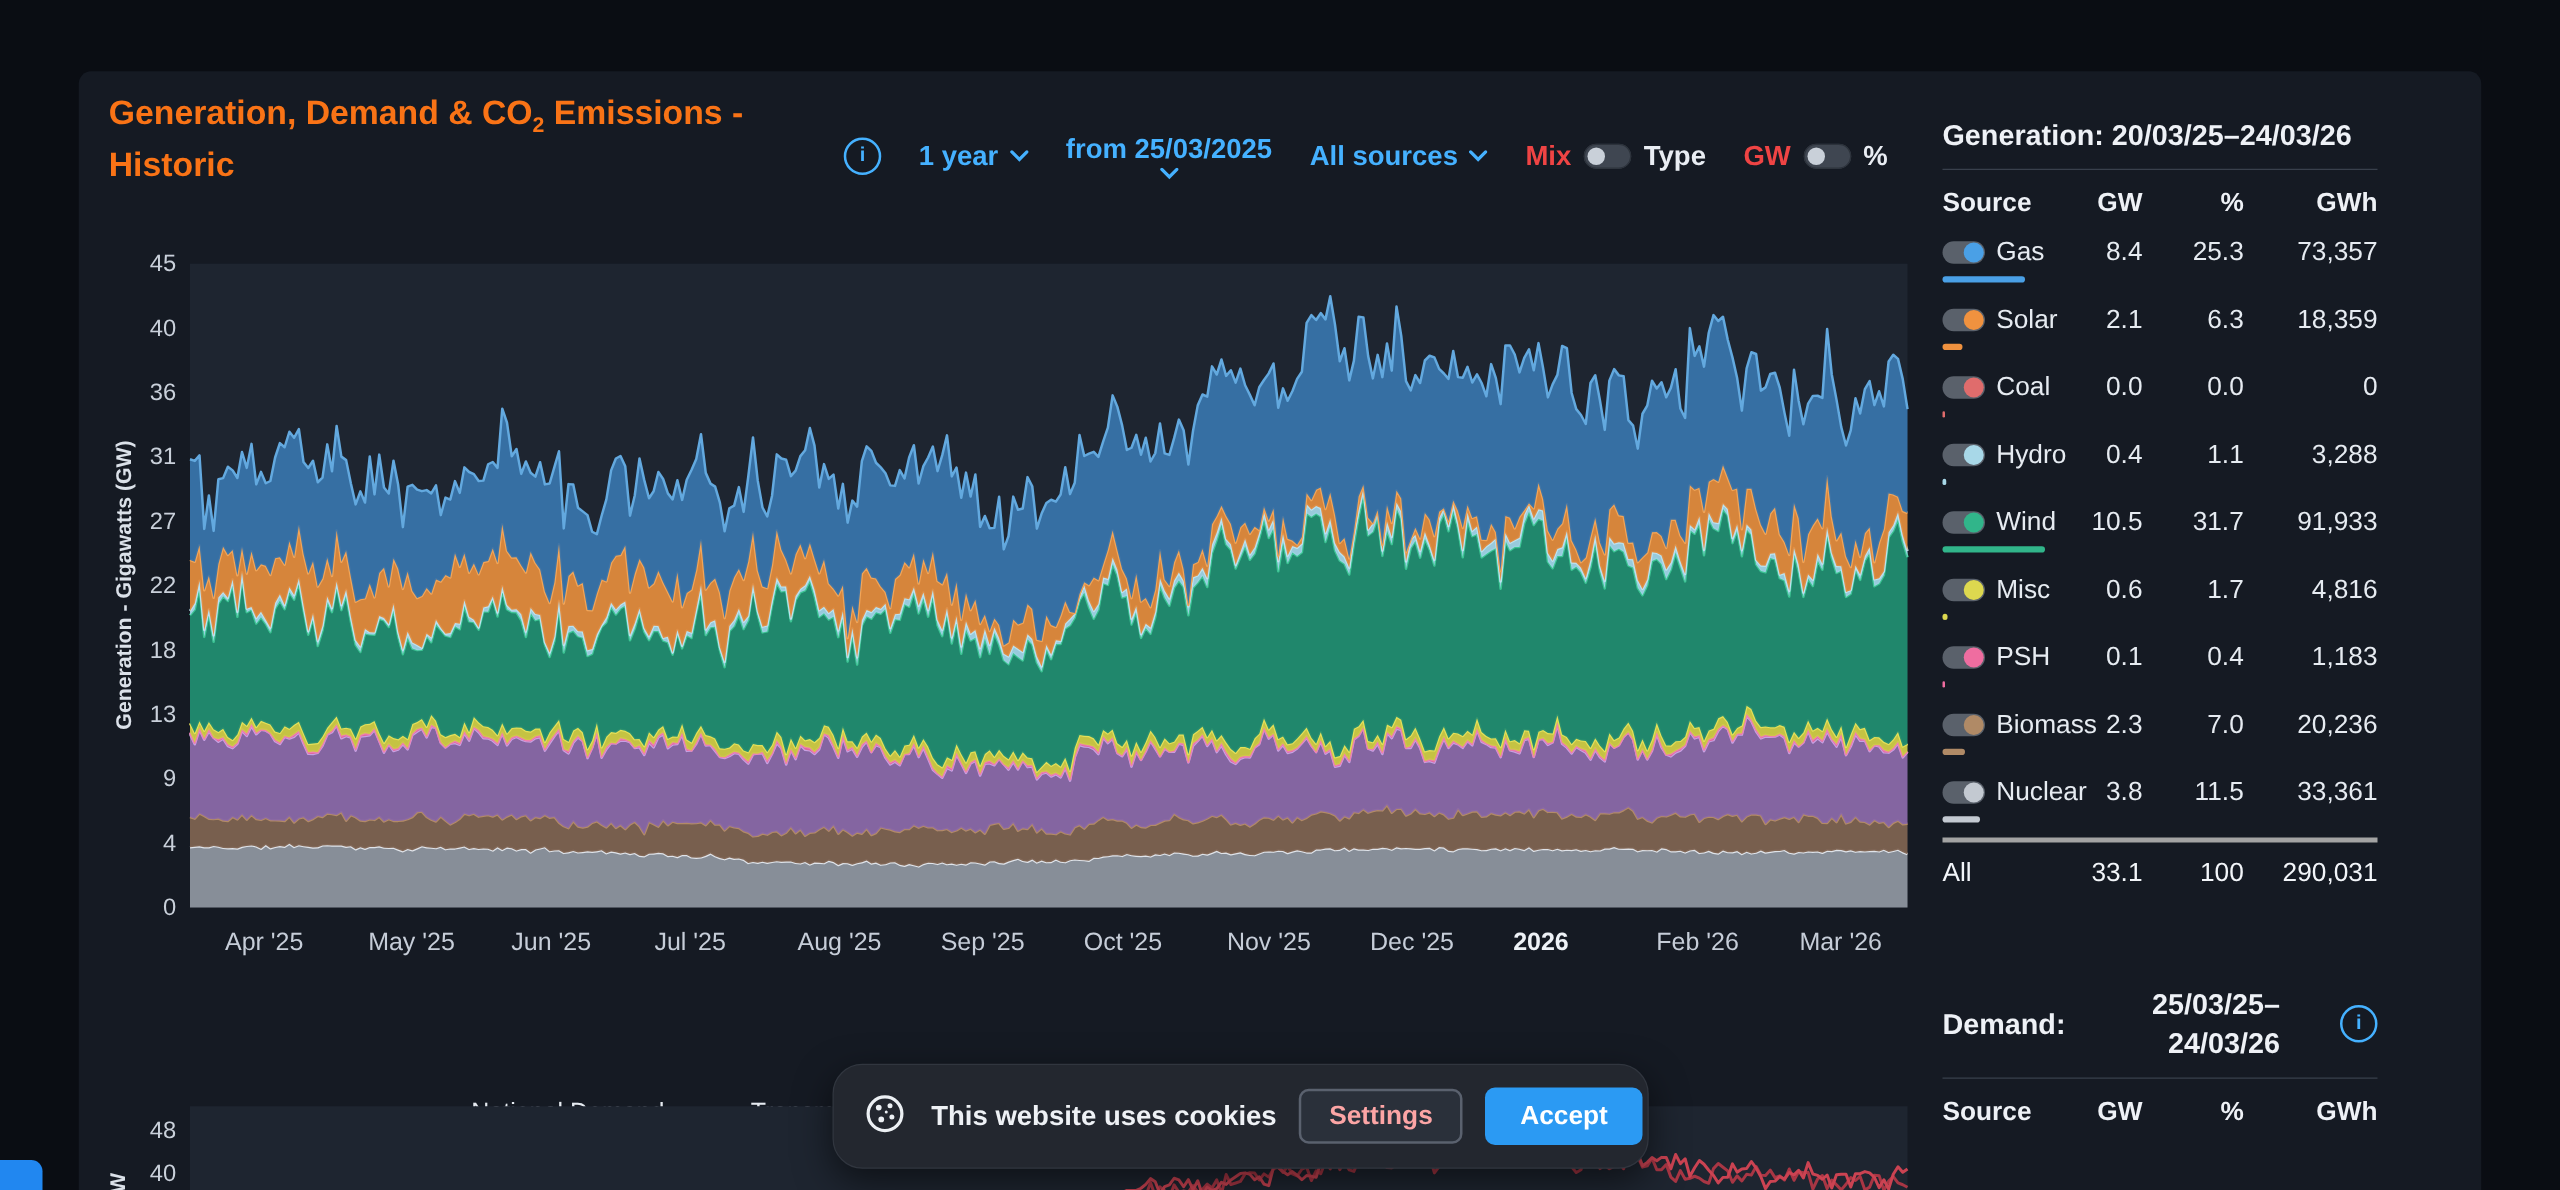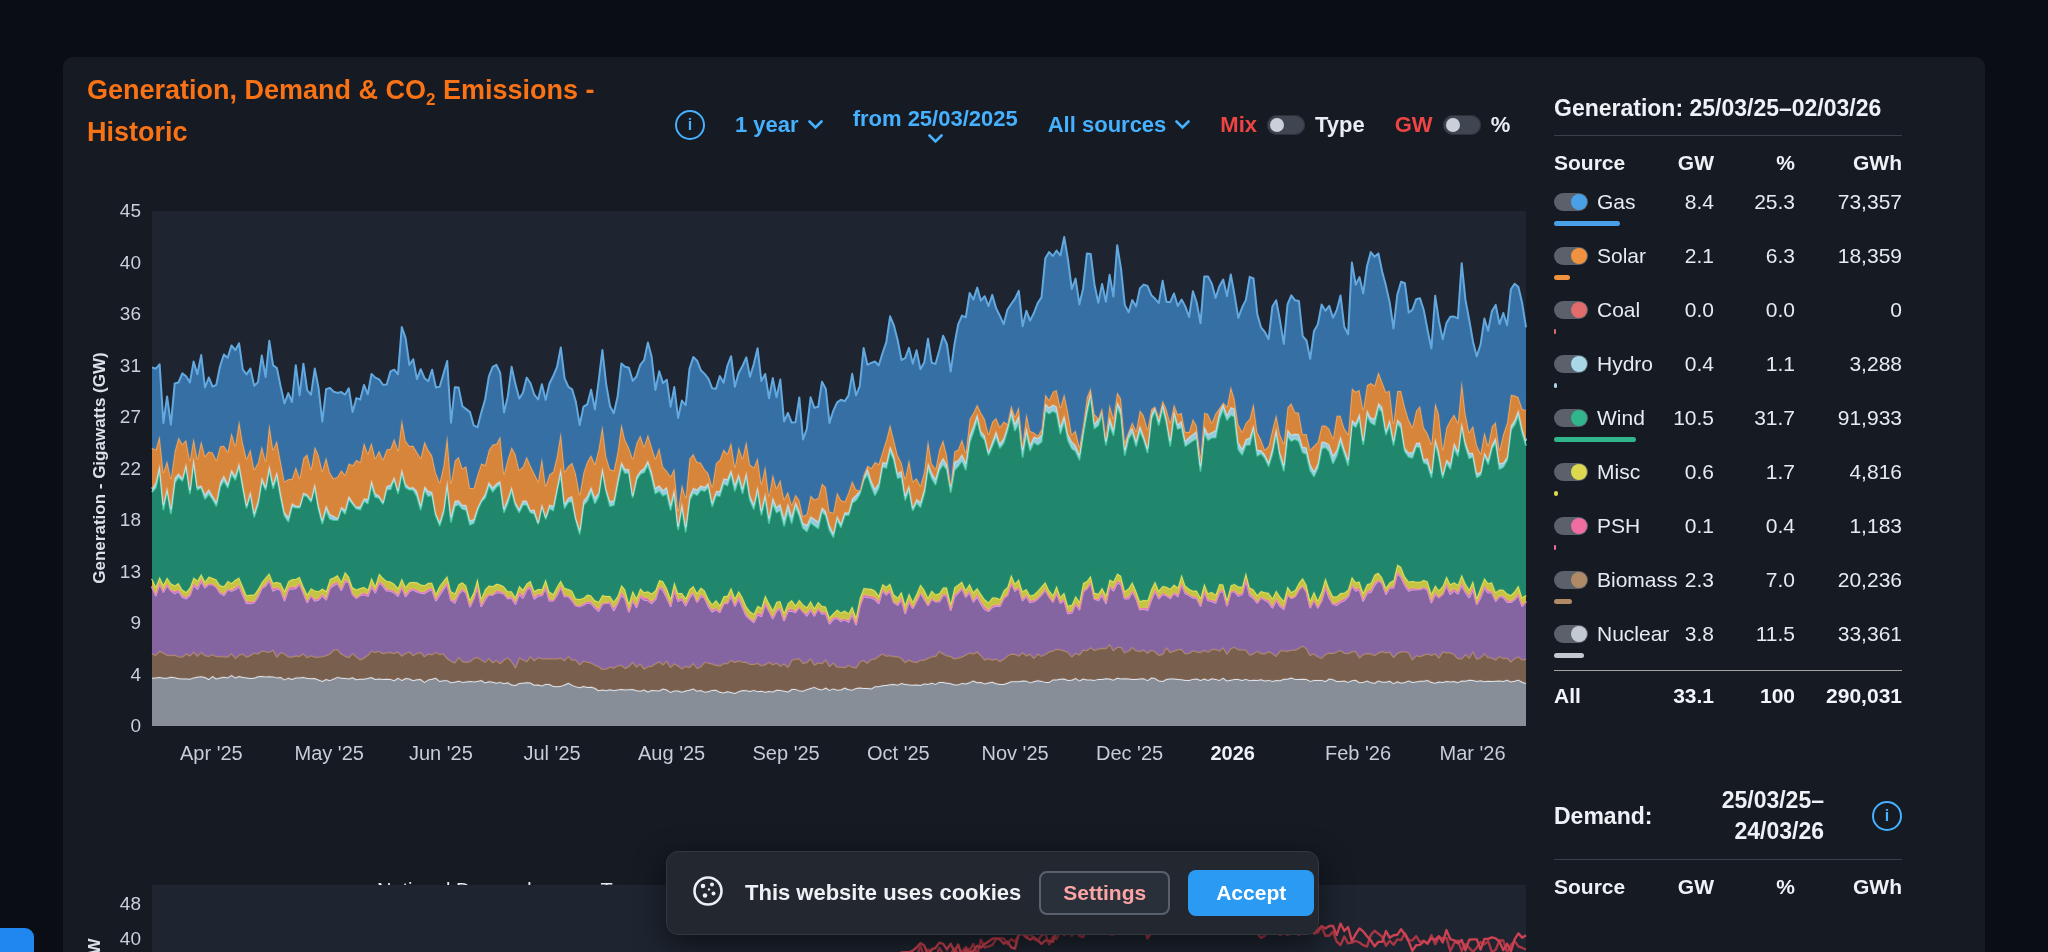--- a/index.html
+++ b/index.html
@@ -85,38 +85,38 @@
   .src-row .num{text-align:right;line-height:26px;}
   .src-cell{display:flex;align-items:center;gap:9px;white-space:nowrap;overflow:visible;line-height:26px;}
   .row-toggle{
     width:34px;height:18px;border-radius:9px;background:#5a616b;
     position:relative;cursor:pointer;flex:none;
   }
   .row-knob{position:absolute;right:1px;top:1px;width:16px;height:16px;border-radius:50%;}
   .share-bar{position:absolute;left:0;top:37px;height:5px;border-radius:2.5px;}
   .all-row{
     display:grid;grid-template-columns:minmax(0,1fr) 56px 81px 107px;
-    border-top:1px solid #a3a3a3;padding:13px 0;
-    font-size:21px;font-weight:700;color:#f2f5f9;
+    border-top:4px solid #a3a3a3;padding:13px 0;
+    font-size:21px;font-weight:400;color:#f2f5f9;
   }
   .all-row span:nth-child(n+2){text-align:right;}
   .demand-head{
     margin-top:64px;display:flex;align-items:center;
     padding-bottom:12px;border-bottom:1px solid #39404c;
   }
   .demand-title{font-size:23px;font-weight:700;color:#eef1f6;}
   .demand-dates{
     margin-left:auto;text-align:right;font-size:23px;font-weight:700;
     color:#eef1f6;line-height:1.35;
   }
   .demand-head .info-circle{margin-left:48px;}
   
   .cookie-banner{
     position:absolute;left:666px;top:851px;width:653px;height:84px;
-    background:#23272f;border:1px solid #31363f;border-radius:12px;
+    background:#23272f;border:1px solid #31363f;border-radius:24px;
     box-shadow:0 10px 30px rgba(0,0,0,.55);
     display:flex;align-items:center;gap:18px;padding:0 22px;box-sizing:border-box;
     z-index:30;
   }
   .cookie-msg{font-size:22px;font-weight:700;color:#eef1f5;white-space:nowrap;}
   .btn{border-radius:8px;font-size:21px;font-weight:700;cursor:pointer;white-space:nowrap;
        font-family:"Liberation Sans","DejaVu Sans",sans-serif;}
   .btn-settings{background:#2a303a;border:2px solid #5a616e;color:#fca5a5;padding:8px 22px;}
   .btn-accept{background:#2b9af3;border:none;color:#ffffff;padding:11px 28px;}
   
@@ -240,21 +240,21 @@
     <div class="demand-y-label">GW</div>
     <svg id="demand-chart" width="1428" height="140">
         <rect x="46" y="10" width="1374" height="130" fill="#1e2530"></rect>
         <path d="M46.0 113.4L49.8 114.2L53.6 113.4L57.4 116.7L61.1 116.3L64.9 114.9L68.7 119.1L72.5 110.9L76.3 116.0L80.1 111.0L83.9 111.4L87.6 113.4L91.4 122.5L95.2 114.1L99.0 112.5L102.8 117.8L106.6 113.5L110.3 115.6L114.1 124.3L117.9 118.9L121.7 114.4L125.5 118.1L129.3 118.3L133.1 116.0L136.8 121.4L140.6 113.4L144.4 116.6L148.2 109.9L152.0 110.6L155.8 116.9L159.6 115.9L163.3 117.6L167.1 124.0L170.9 115.6L174.7 114.8L178.5 110.6L182.3 120.1L186.0 114.2L189.8 118.8L193.6 115.0L197.4 116.6L201.2 116.7L205.0 120.0L208.8 114.0L212.5 119.8L216.3 116.8L220.1 114.1L223.9 116.1L227.7 123.3L231.5 114.5L235.3 118.8L239.0 116.7L242.8 116.4L246.6 116.1L250.4 118.3L254.2 119.1L258.0 115.2L261.8 118.1L265.5 126.0L269.3 120.6L273.1 125.0L276.9 130.8L280.7 127.7L284.5 121.5L288.2 130.2L292.0 116.0L295.8 121.3L299.6 120.7L303.4 121.3L307.2 128.3L311.0 123.4L314.7 124.3L318.5 109.2L322.3 115.4L326.1 119.2L329.9 124.3L333.7 123.7L337.5 125.9L341.2 121.4L345.0 115.3L348.8 113.2L352.6 115.7L356.4 114.8L360.2 114.2L364.0 110.7L367.7 118.9L371.5 121.0L375.3 124.8L379.1 121.8L382.9 118.5L386.7 121.4L390.4 113.9L394.2 120.3L398.0 119.2L401.8 118.3L405.6 117.9L409.4 118.2L413.2 111.9L416.9 122.8L420.7 115.2L424.5 111.5L428.3 108.5L432.1 106.4L435.9 109.0L439.7 116.1L443.4 120.3L447.2 115.0L451.0 108.5L454.8 117.4L458.6 118.1L462.4 115.4L466.1 113.8L469.9 113.9L473.7 114.8L477.5 114.5L481.3 106.5L485.1 108.4L488.9 108.6L492.6 114.1L496.4 111.5L500.2 114.3L504.0 106.0L507.8 114.2L511.6 108.1L515.4 106.8L519.1 119.3L522.9 113.5L526.7 113.0L530.5 117.4L534.3 115.2L538.1 114.9L541.9 117.4L545.6 111.9L549.4 106.0L553.2 102.7L557.0 107.3L560.8 110.4L564.6 114.7L568.3 114.4L572.1 110.6L575.9 113.0L579.7 108.4L583.5 104.6L587.3 105.3L591.1 114.7L594.8 106.9L598.6 103.5L602.4 102.9L606.2 104.4L610.0 107.6L613.8 102.3L617.6 106.8L621.3 108.1L625.1 102.6L628.9 99.7L632.7 102.1L636.5 89.8L640.3 104.9L644.0 93.9L647.8 99.0L651.6 102.4L655.4 93.8L659.2 99.4L663.0 100.8L666.8 89.5L670.5 94.1L674.3 97.2L678.1 93.6L681.9 91.0L685.7 98.5L689.5 89.5L693.3 93.0L697.0 92.8L700.8 94.6L704.6 103.2L708.4 108.6L712.2 105.1L716.0 107.9L719.8 93.9L723.5 90.1L727.3 95.1L731.1 101.6L734.9 90.6L738.7 101.9L742.5 100.7L746.2 96.3L750.0 100.0L753.8 89.2L757.6 94.2L761.4 92.0L765.2 88.3L769.0 84.5L772.7 92.5L776.5 83.6L780.3 79.6L784.1 84.9L787.9 85.8L791.7 85.7L795.5 86.2L799.2 82.0L803.0 83.0L806.8 82.9L810.6 82.1L814.4 70.9L818.2 81.9L822.0 74.5L825.7 77.6L829.5 83.5L833.3 72.9L837.1 78.7L840.9 77.7L844.7 78.6L848.4 73.4L852.2 78.6L856.0 76.5L859.8 72.3L863.6 75.4L867.4 68.9L871.2 79.9L874.9 64.6L878.7 72.6L882.5 71.4L886.3 70.1L890.1 64.1L893.9 63.1L897.7 63.4L901.4 69.0L905.2 64.1L909.0 66.7L912.8 60.2L916.6 58.5L920.4 63.0L924.1 57.9L927.9 64.1L931.7 65.8L935.5 60.4L939.3 58.7L943.1 69.4L946.9 61.7L950.6 63.9L954.4 54.1L958.2 60.2L962.0 48.0L965.8 60.7L969.6 54.5L973.4 60.9L977.1 62.1L980.9 53.4L984.7 52.7L988.5 52.2L992.3 48.3L996.1 50.9L999.9 42.3L1003.6 43.6L1007.4 51.3L1011.2 55.4L1015.0 54.7L1018.8 53.2L1022.6 53.3L1026.3 43.3L1030.1 42.5L1033.9 50.4L1037.7 50.3L1041.5 63.3L1045.3 58.2L1049.1 51.7L1052.8 48.8L1056.6 49.4L1060.4 51.0L1064.2 49.2L1068.0 42.5L1071.8 53.7L1075.6 45.2L1079.3 51.5L1083.1 48.9L1086.9 37.2L1090.7 41.2L1094.5 46.0L1098.3 51.0L1102.0 39.7L1105.8 51.6L1109.6 48.3L1113.4 44.1L1117.2 50.4L1121.0 50.8L1124.8 51.4L1128.5 54.7L1132.3 53.5L1136.1 46.1L1139.9 58.4L1143.7 50.3L1147.5 52.9L1151.3 58.5L1155.0 63.0L1158.8 60.8L1162.6 48.0L1166.4 52.3L1170.2 54.9L1174.0 59.9L1177.8 57.2L1181.5 60.0L1185.3 58.2L1189.1 54.9L1192.9 60.0L1196.7 50.2L1200.5 53.7L1204.2 50.3L1208.0 58.7L1211.8 57.7L1215.6 51.6L1219.4 60.7L1223.2 60.7L1227.0 56.6L1230.7 66.7L1234.5 70.1L1238.3 61.5L1242.1 68.4L1245.9 67.6L1249.7 66.0L1253.5 67.5L1257.2 70.2L1261.0 71.6L1264.8 59.9L1268.6 55.8L1272.4 58.8L1276.2 61.7L1280.0 70.8L1283.7 65.7L1287.5 69.8L1291.3 64.4L1295.1 65.1L1298.9 58.2L1302.7 65.1L1306.4 65.4L1310.2 61.1L1314.0 67.1L1317.8 65.7L1321.6 69.0L1325.4 60.2L1329.2 69.2L1332.9 62.3L1336.7 63.2L1340.5 62.9L1344.3 76.2L1348.1 68.2L1351.9 65.4L1355.7 75.9L1359.4 69.0L1363.2 72.9L1367.0 76.9L1370.8 72.4L1374.6 67.0L1378.4 69.4L1382.1 66.1L1385.9 77.0L1389.7 74.7L1393.5 65.2L1397.3 65.5L1401.1 77.4L1404.9 69.9L1408.6 66.3L1412.4 71.3L1416.2 72.8L1420.0 74.8" fill="none" stroke="#a83644" stroke-width="2.4" stroke-linejoin="round"></path>
         <path d="M46.0 117.8L49.8 103.7L53.6 107.6L57.4 110.4L61.1 105.0L64.9 114.3L68.7 106.8L72.5 112.5L76.3 112.3L80.1 108.6L83.9 110.8L87.6 119.9L91.4 119.6L95.2 111.1L99.0 112.7L102.8 112.4L106.6 105.4L110.3 104.5L114.1 110.8L117.9 113.0L121.7 117.1L125.5 113.4L129.3 116.5L133.1 109.6L136.8 108.9L140.6 114.6L144.4 120.4L148.2 111.9L152.0 112.9L155.8 120.1L159.6 107.6L163.3 108.2L167.1 105.8L170.9 115.0L174.7 108.4L178.5 103.9L182.3 103.6L186.0 104.4L189.8 109.7L193.6 109.5L197.4 106.7L201.2 101.7L205.0 105.2L208.8 109.7L212.5 108.8L216.3 115.8L220.1 123.7L223.9 108.1L227.7 116.0L231.5 109.7L235.3 104.2L239.0 108.5L242.8 108.8L246.6 107.9L250.4 111.3L254.2 114.7L258.0 119.8L261.8 116.8L265.5 111.2L269.3 107.0L273.1 109.4L276.9 107.8L280.7 112.4L284.5 106.6L288.2 114.6L292.0 114.7L295.8 120.7L299.6 117.3L303.4 124.6L307.2 125.7L311.0 118.3L314.7 117.9L318.5 118.0L322.3 113.1L326.1 117.5L329.9 109.4L333.7 108.5L337.5 108.1L341.2 111.0L345.0 107.2L348.8 118.5L352.6 107.5L356.4 109.3L360.2 107.4L364.0 116.3L367.7 110.7L371.5 109.5L375.3 113.7L379.1 114.1L382.9 111.9L386.7 108.4L390.4 109.1L394.2 108.8L398.0 105.8L401.8 110.1L405.6 107.5L409.4 103.3L413.2 112.1L416.9 113.0L420.7 105.7L424.5 115.2L428.3 114.3L432.1 106.3L435.9 101.1L439.7 105.6L443.4 112.3L447.2 110.5L451.0 107.3L454.8 105.1L458.6 108.9L462.4 104.0L466.1 107.6L469.9 109.3L473.7 104.8L477.5 107.3L481.3 112.2L485.1 110.2L488.9 100.3L492.6 101.0L496.4 108.9L500.2 101.7L504.0 103.6L507.8 94.5L511.6 103.8L515.4 102.9L519.1 114.8L522.9 106.6L526.7 106.4L530.5 99.1L534.3 108.7L538.1 106.1L541.9 109.0L545.6 101.4L549.4 106.6L553.2 110.4L557.0 108.1L560.8 107.7L564.6 108.1L568.3 108.7L572.1 105.0L575.9 103.6L579.7 96.7L583.5 106.3L587.3 101.6L591.1 105.4L594.8 106.9L598.6 102.8L602.4 102.4L606.2 100.7L610.0 104.9L613.8 102.2L617.6 99.3L621.3 98.1L625.1 95.8L628.9 102.3L632.7 105.1L636.5 97.3L640.3 104.3L644.0 108.7L647.8 99.5L651.6 103.7L655.4 98.6L659.2 92.6L663.0 91.6L666.8 89.6L670.5 89.1L674.3 96.4L678.1 95.7L681.9 97.6L685.7 93.9L689.5 94.2L693.3 96.2L697.0 97.6L700.8 93.8L704.6 99.6L708.4 95.5L712.2 98.8L716.0 90.2L719.8 91.6L723.5 91.9L727.3 90.2L731.1 85.9L734.9 90.9L738.7 90.0L742.5 86.2L746.2 86.2L750.0 88.6L753.8 89.3L757.6 89.8L761.4 92.4L765.2 89.8L769.0 81.8L772.7 87.5L776.5 86.3L780.3 86.9L784.1 89.8L787.9 85.7L791.7 79.0L795.5 77.4L799.2 77.3L803.0 77.3L806.8 75.6L810.6 72.5L814.4 67.9L818.2 70.4L822.0 80.0L825.7 74.3L829.5 72.9L833.3 67.6L837.1 68.9L840.9 74.4L844.7 68.7L848.4 76.8L852.2 69.6L856.0 81.0L859.8 74.7L863.6 77.4L867.4 75.9L871.2 70.8L874.9 72.5L878.7 69.0L882.5 66.4L886.3 63.8L890.1 63.3L893.9 64.5L897.7 68.8L901.4 66.4L905.2 72.3L909.0 73.5L912.8 58.9L916.6 59.0L920.4 62.2L924.1 64.8L927.9 62.3L931.7 65.1L935.5 68.8L939.3 65.4L943.1 65.9L946.9 66.8L950.6 55.2L954.4 54.9L958.2 46.0L962.0 50.3L965.8 47.6L969.6 45.2L973.4 49.5L977.1 49.1L980.9 51.7L984.7 58.0L988.5 58.3L992.3 53.1L996.1 51.3L999.9 55.0L1003.6 59.1L1007.4 59.2L1011.2 57.0L1015.0 49.9L1018.8 46.0L1022.6 44.9L1026.3 44.7L1030.1 37.4L1033.9 42.4L1037.7 44.4L1041.5 49.5L1045.3 42.9L1049.1 46.9L1052.8 40.8L1056.6 41.3L1060.4 40.4L1064.2 46.6L1068.0 47.2L1071.8 43.4L1075.6 42.8L1079.3 40.6L1083.1 44.1L1086.9 44.1L1090.7 43.2L1094.5 45.2L1098.3 42.4L1102.0 45.6L1105.8 43.6L1109.6 49.1L1113.4 51.3L1117.2 49.4L1121.0 57.8L1124.8 51.1L1128.5 50.3L1132.3 56.3L1136.1 57.4L1139.9 44.2L1143.7 51.9L1147.5 50.6L1151.3 55.8L1155.0 56.4L1158.8 56.3L1162.6 46.9L1166.4 47.6L1170.2 51.6L1174.0 56.7L1177.8 51.1L1181.5 51.7L1185.3 55.9L1189.1 49.2L1192.9 51.0L1196.7 41.1L1200.5 45.3L1204.2 47.5L1208.0 57.6L1211.8 54.9L1215.6 51.1L1219.4 53.6L1223.2 50.9L1227.0 51.0L1230.7 60.1L1234.5 48.6L1238.3 55.9L1242.1 52.0L1245.9 66.1L1249.7 59.2L1253.5 53.4L1257.2 56.4L1261.0 61.2L1264.8 65.4L1268.6 71.3L1272.4 66.9L1276.2 66.8L1280.0 56.1L1283.7 62.7L1287.5 60.2L1291.3 59.8L1295.1 54.2L1298.9 59.5L1302.7 66.4L1306.4 75.9L1310.2 70.2L1314.0 69.9L1317.8 66.3L1321.6 68.2L1325.4 63.0L1329.2 64.9L1332.9 61.2L1336.7 67.4L1340.5 55.1L1344.3 64.2L1348.1 65.3L1351.9 68.4L1355.7 65.0L1359.4 75.4L1363.2 64.8L1367.0 64.4L1370.8 64.4L1374.6 74.6L1378.4 63.9L1382.1 63.9L1385.9 62.3L1389.7 63.3L1393.5 66.8L1397.3 75.2L1401.1 68.8L1404.9 76.3L1408.6 64.4L1412.4 58.4L1416.2 62.8L1420.0 60.2" fill="none" stroke="#cb4352" stroke-width="2.4" stroke-linejoin="round"></path>
         <text x="35" y="35" text-anchor="end" font-size="19" fill="#c9d0da">48</text>
         <text x="35" y="70" text-anchor="end" font-size="19" fill="#c9d0da">40</text>
       </svg>
 
     <div class="sidebar">
-      <div class="side-heading">Generation: 25/03/25–02/03/26</div>
+      <div class="side-heading">Generation: 20/03/25–24/03/26</div>
 
       <div class="tbl-head">
         <span>Source</span>
         <span>GW</span>
         <span>%</span>
         <span>GWh</span>
       </div>
 
       <div id="gen-rows">
           <div class="src-row">

